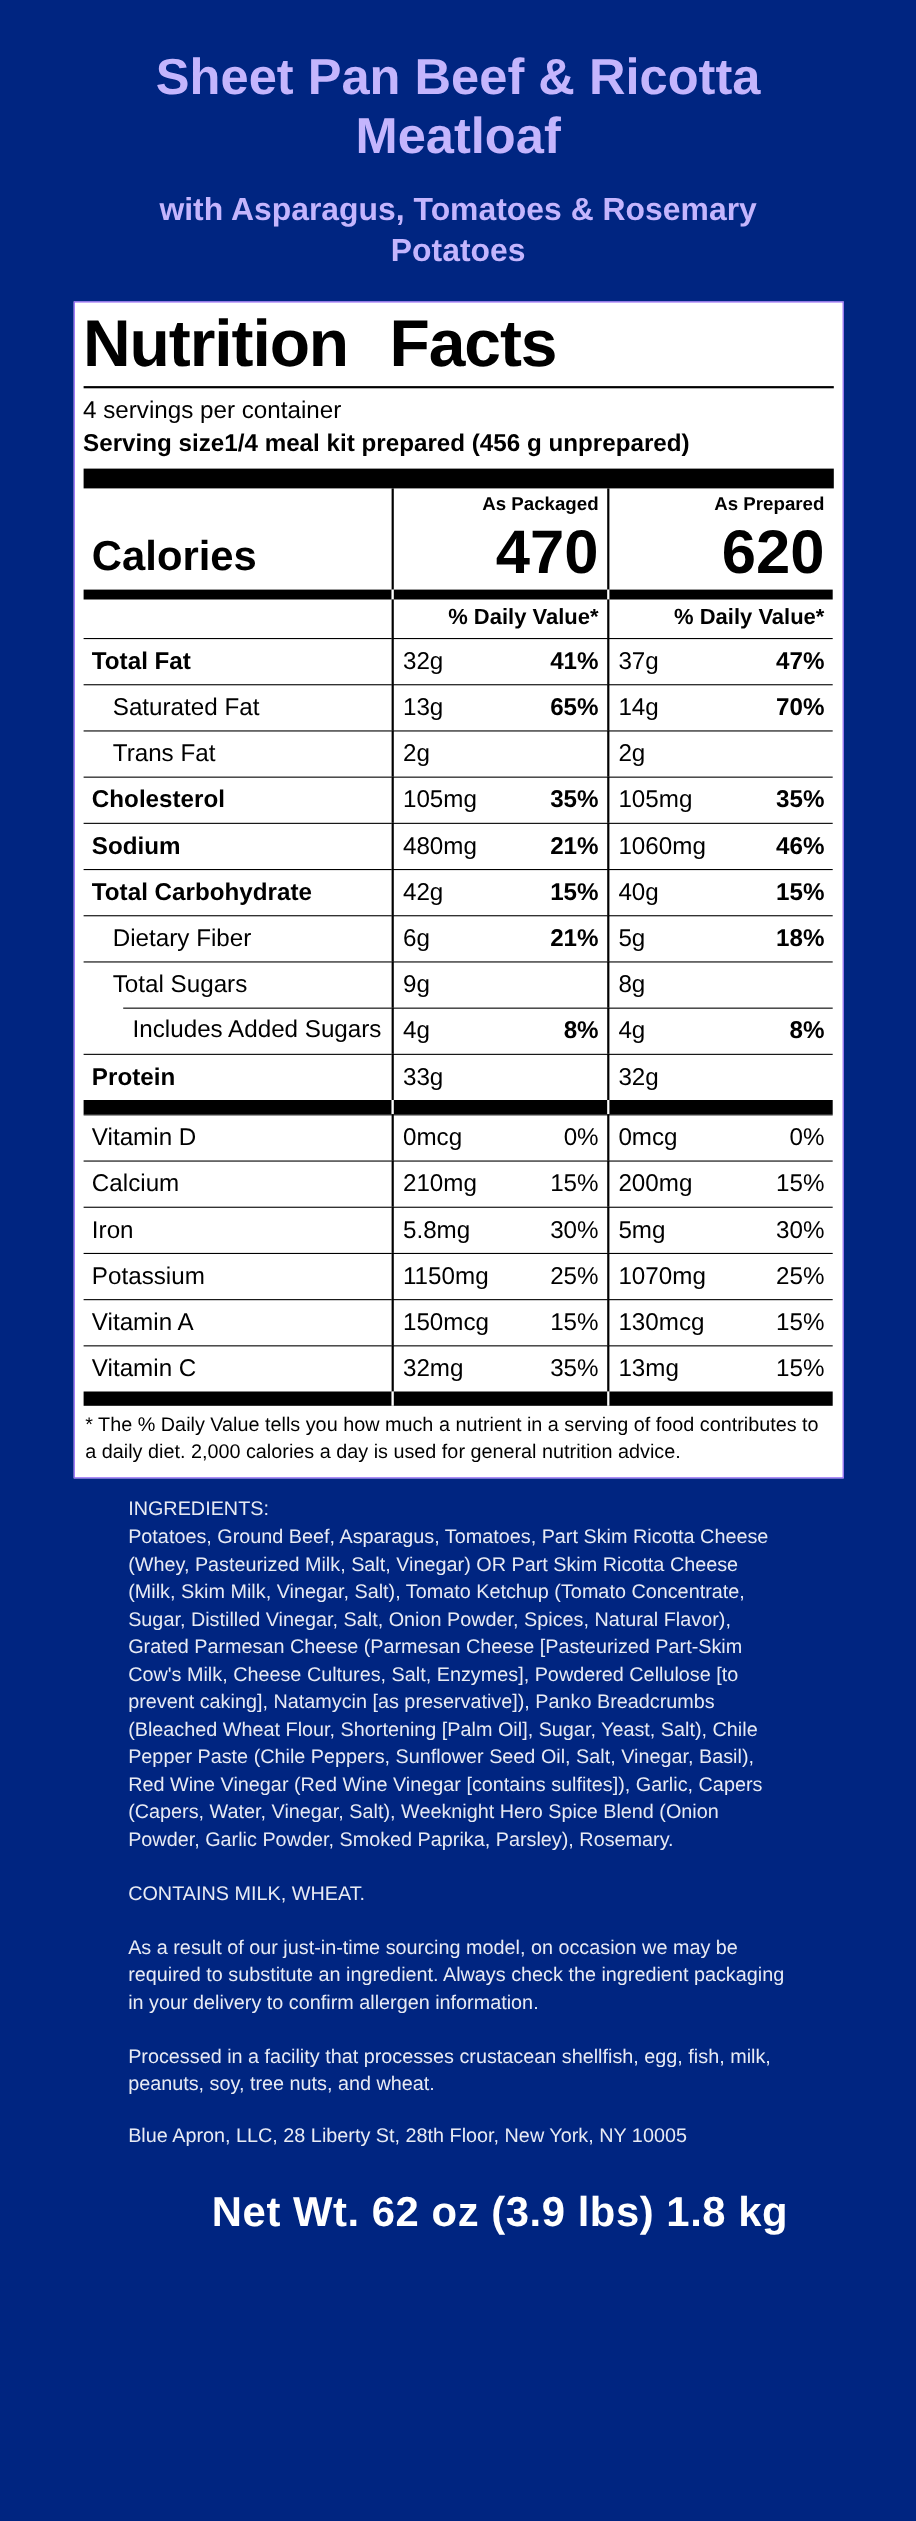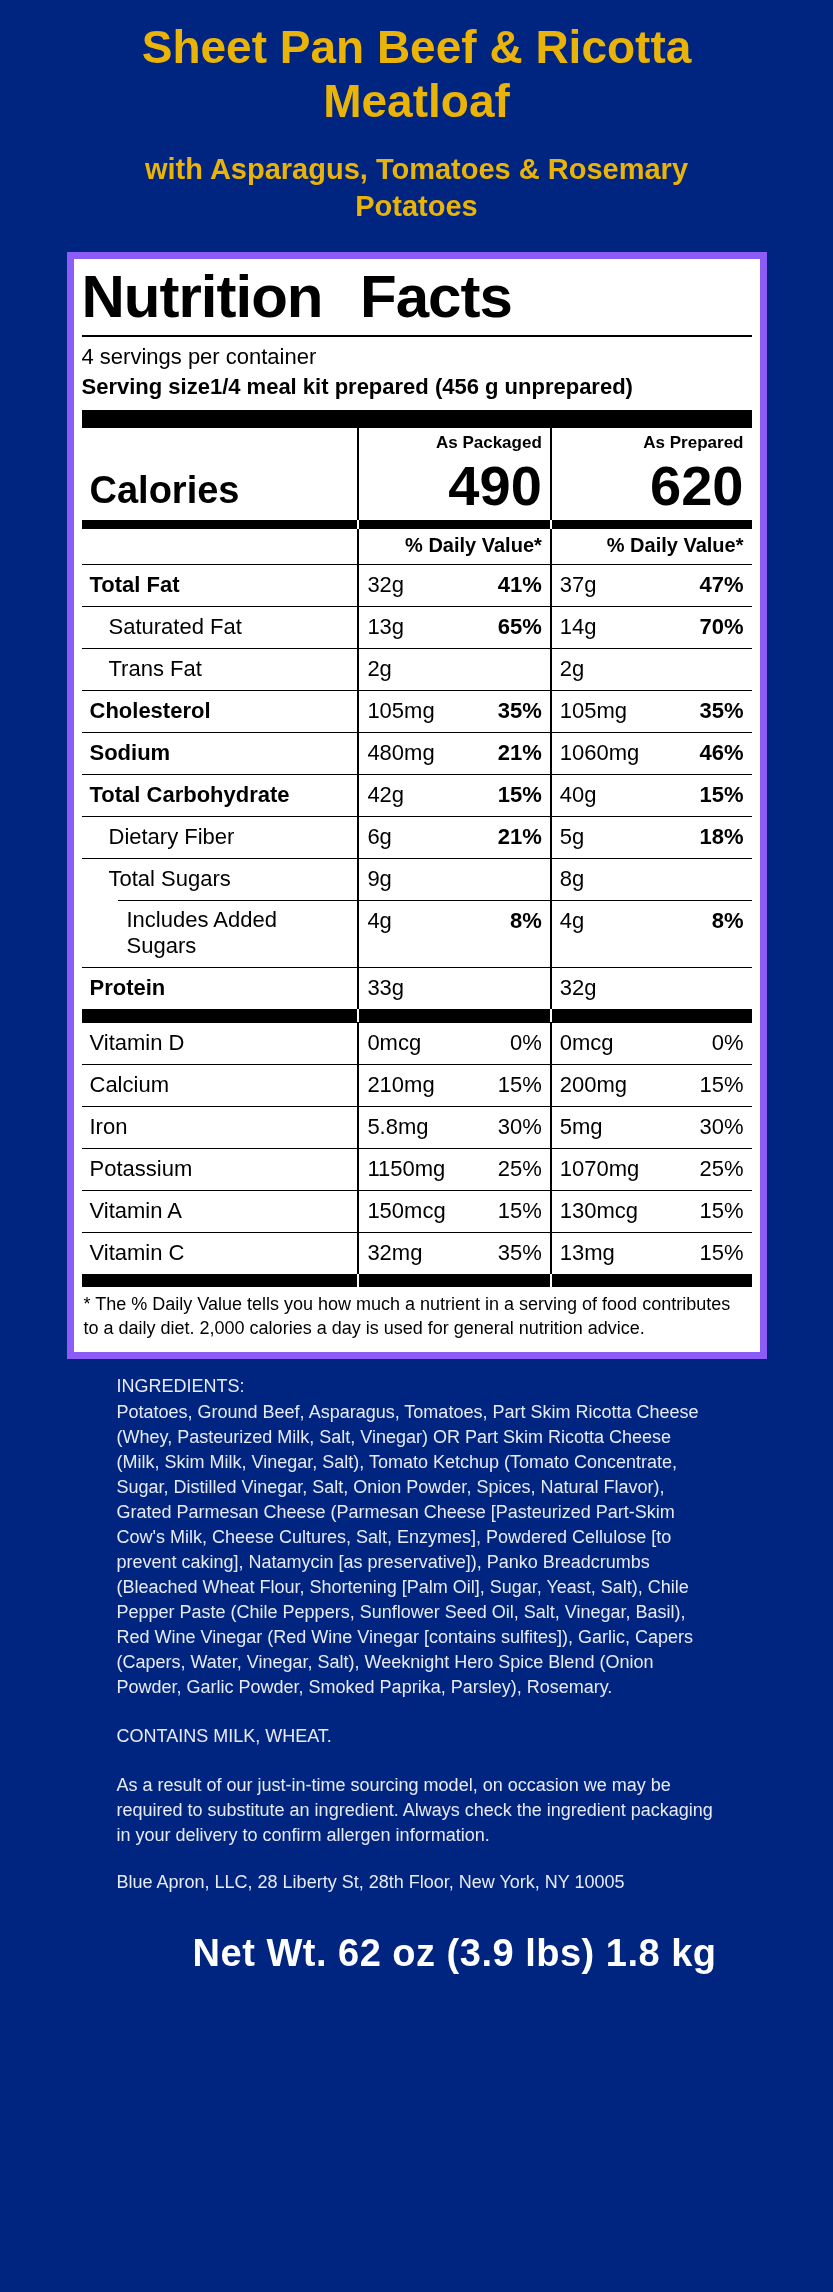--- a/index.html
+++ b/index.html
@@ -5,34 +5,34 @@
   html,body { margin:0; padding:0; }
   .page {
     position: relative;
     width: 833px;
     height: 2292px;
     background: #002581;
     font-family: "Liberation Sans", sans-serif;
     overflow: hidden;
   }
   
-  .header { text-align: center; color: #eab308; padding-top: 20px; }
+  .header { text-align: center; color: #c4b5fd; padding-top: 42px; }
   .title {
     font-size: 46px; font-weight: 700; line-height: 1.18;
     max-width: 660px; margin: 0 auto;
   }
   .subtitle {
     font-size: 29px; font-weight: 700; line-height: 1.3;
     max-width: 640px; margin: 22px auto 0;
   }
   
   .nf-panel {
     width: 700px; margin: 26px auto 0; background: #ffffff; color: #000;
     padding: 6px 8px 8px; box-sizing: border-box;
-    border: 7px solid #8b5cf6;
+    border: 1px solid #8b5cf6;
   }
   .nf-title { font-size: 60px; font-weight: 700; line-height: 1.06; word-spacing: 22px; letter-spacing: -1px; }
   .nf-rule { border-top: 2px solid #000; margin: 6px 0 5px; }
   .nf-servings { font-size: 22px; padding: 2px 0 1px; }
   .nf-serving-size { display: flex; justify-content: flex-start; font-size: 22px; font-weight: 700; padding: 3px 0 10px; }
   .nf-bar-thick { height: 18px; background: #000; }
 
   .nf-grid { display: grid; grid-template-columns: 238fr 166fr 174fr; }
   .cell { box-sizing: border-box; min-width: 0; }
   .c-pack, .c-prep { border-left: 2px solid #000; }
@@ -94,21 +94,21 @@
     </div>
     <div class="nf-bar-thick"></div>
 
     <div class="nf-grid" id="nf-grid">
 
       <div class="cell c-name cal-name">
         <span>Calories</span>
       </div>
       <div class="cell c-pack cal-col">
         <span class="col-header">As Packaged</span>
-        <span class="cal-num">490</span>
+        <span class="cal-num">470</span>
       </div>
       <div class="cell c-prep cal-col">
         <span class="col-header">As Prepared</span>
         <span class="cal-num">620</span>
       </div>
 
       <div class="cell c-name bar-cell"></div>
       <div class="cell c-pack bar-cell"></div>
       <div class="cell c-prep bar-cell"></div>
 
@@ -269,17 +269,18 @@
       </div>
 
     <div class="nf-footnote">* The % Daily Value tells you how much a nutrient in a serving of food contributes to a daily diet. 2,000 calories a day is used for general nutrition advice.</div>
   </div>
 
   <div class="details">
     <p class="ing-head">INGREDIENTS:</p>
     <p class="ing-body">Potatoes, Ground Beef, Asparagus, Tomatoes, Part Skim Ricotta Cheese (Whey, Pasteurized Milk, Salt, Vinegar) OR Part Skim Ricotta Cheese (Milk, Skim Milk, Vinegar, Salt), Tomato Ketchup (Tomato Concentrate, Sugar, Distilled Vinegar, Salt, Onion Powder, Spices, Natural Flavor), Grated Parmesan Cheese (Parmesan Cheese [Pasteurized Part-Skim Cow's Milk, Cheese Cultures, Salt, Enzymes], Powdered Cellulose [to prevent caking], Natamycin [as preservative]), Panko Breadcrumbs (Bleached Wheat Flour, Shortening [Palm Oil], Sugar, Yeast, Salt), Chile Pepper Paste (Chile Peppers, Sunflower Seed Oil, Salt, Vinegar, Basil), Red Wine Vinegar (Red Wine Vinegar [contains sulfites]), Garlic, Capers (Capers, Water, Vinegar, Salt), Weeknight Hero Spice Blend (Onion Powder, Garlic Powder, Smoked Paprika, Parsley), Rosemary.</p>
     <p class="allergens">CONTAINS MILK, WHEAT.</p>
     <p class="subst">As a result of our just-in-time sourcing model, on occasion we may be required to substitute an ingredient. Always check the ingredient packaging in your delivery to confirm allergen information.</p>
+    <p class="facility">Processed in a facility that processes crustacean shellfish, egg, fish, milk, peanuts, soy, tree nuts, and wheat.</p>
     <p class="address">Blue Apron, LLC, 28 Liberty St, 28th Floor, New York, NY 10005</p>
     <p class="net-weight">Net Wt. 62 oz (3.9 lbs) 1.8 kg</p>
   </div>
 
 </div>
 
 </body></html>

